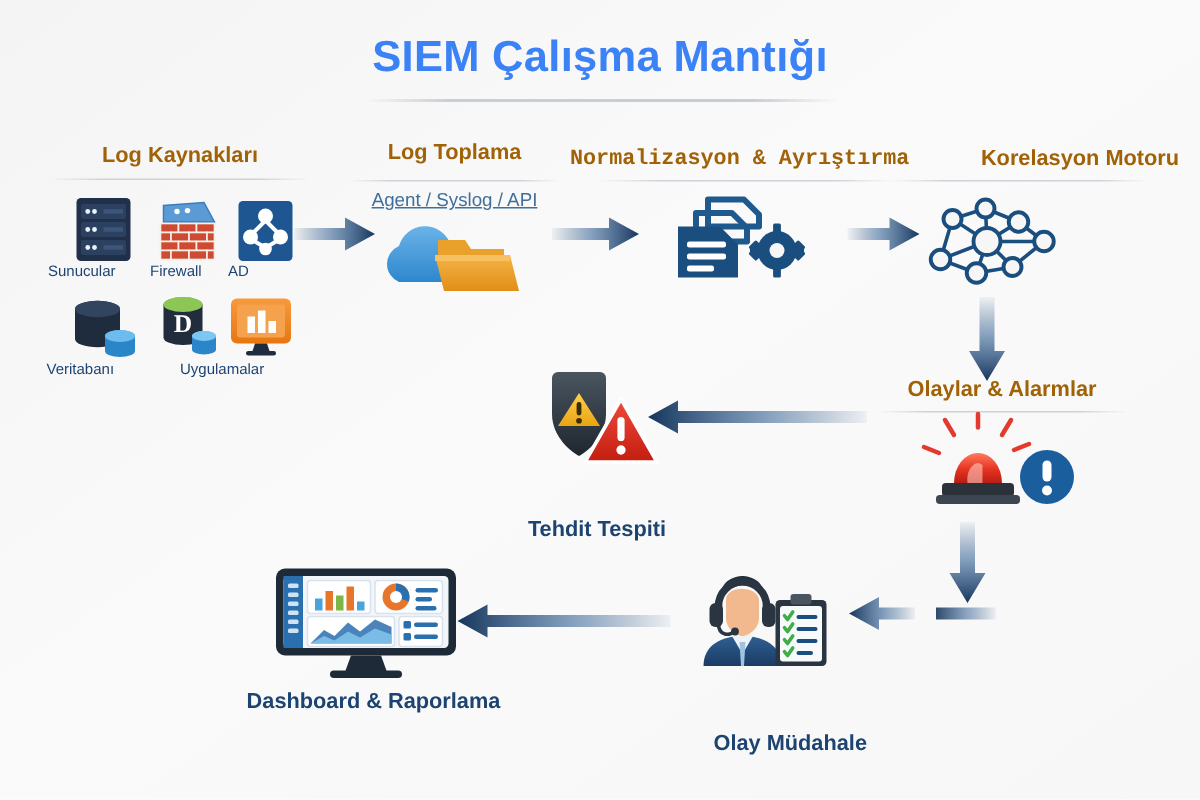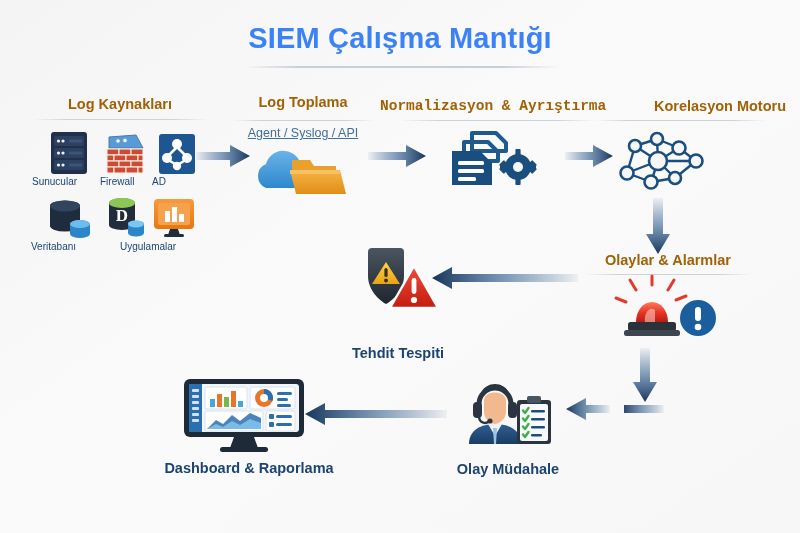--- a/index.html
+++ b/index.html
@@ -365,21 +365,21 @@
         <rect x="76" y="56" width="11" height="2.6" rx="1.3"></rect>
       </g>
       <g stroke="#3fae4a" stroke-width="2.4" fill="none" stroke-linecap="round" stroke-linejoin="round">
         <path d="M68 32.5 L70 35 L73.5 30"></path>
         <path d="M68 40.5 L70 43 L73.5 38"></path>
         <path d="M68 48.5 L70 51 L73.5 46"></path>
         <path d="M68 56.5 L70 59 L73.5 54"></path>
       </g>
     </svg>
   </div>
-  <div class="cap-lg" style="left:438px;top:461px;width:140px;">Olay Müdahale</div>
+  <div class="cap-lg" style="left:438px;top:488px;width:140px;text-align:right;">Olay Müdahale</div>
 
   <div class="node" style="left:305px;top:401px;">
     <svg width="142" height="26" viewBox="0 0 142 26">
       <path d="M142 9 L20 9 L20 2 L0 13 L20 24 L20 17 L142 17 Z" fill="url(#arrL)"></path>
     </svg>
   </div>
 
   <div class="node" style="left:182px;top:377px;">
     <svg width="124" height="78" viewBox="0 0 124 78">
       <rect x="2" y="2" width="120" height="58" rx="6" fill="#1f2a38"></rect>

